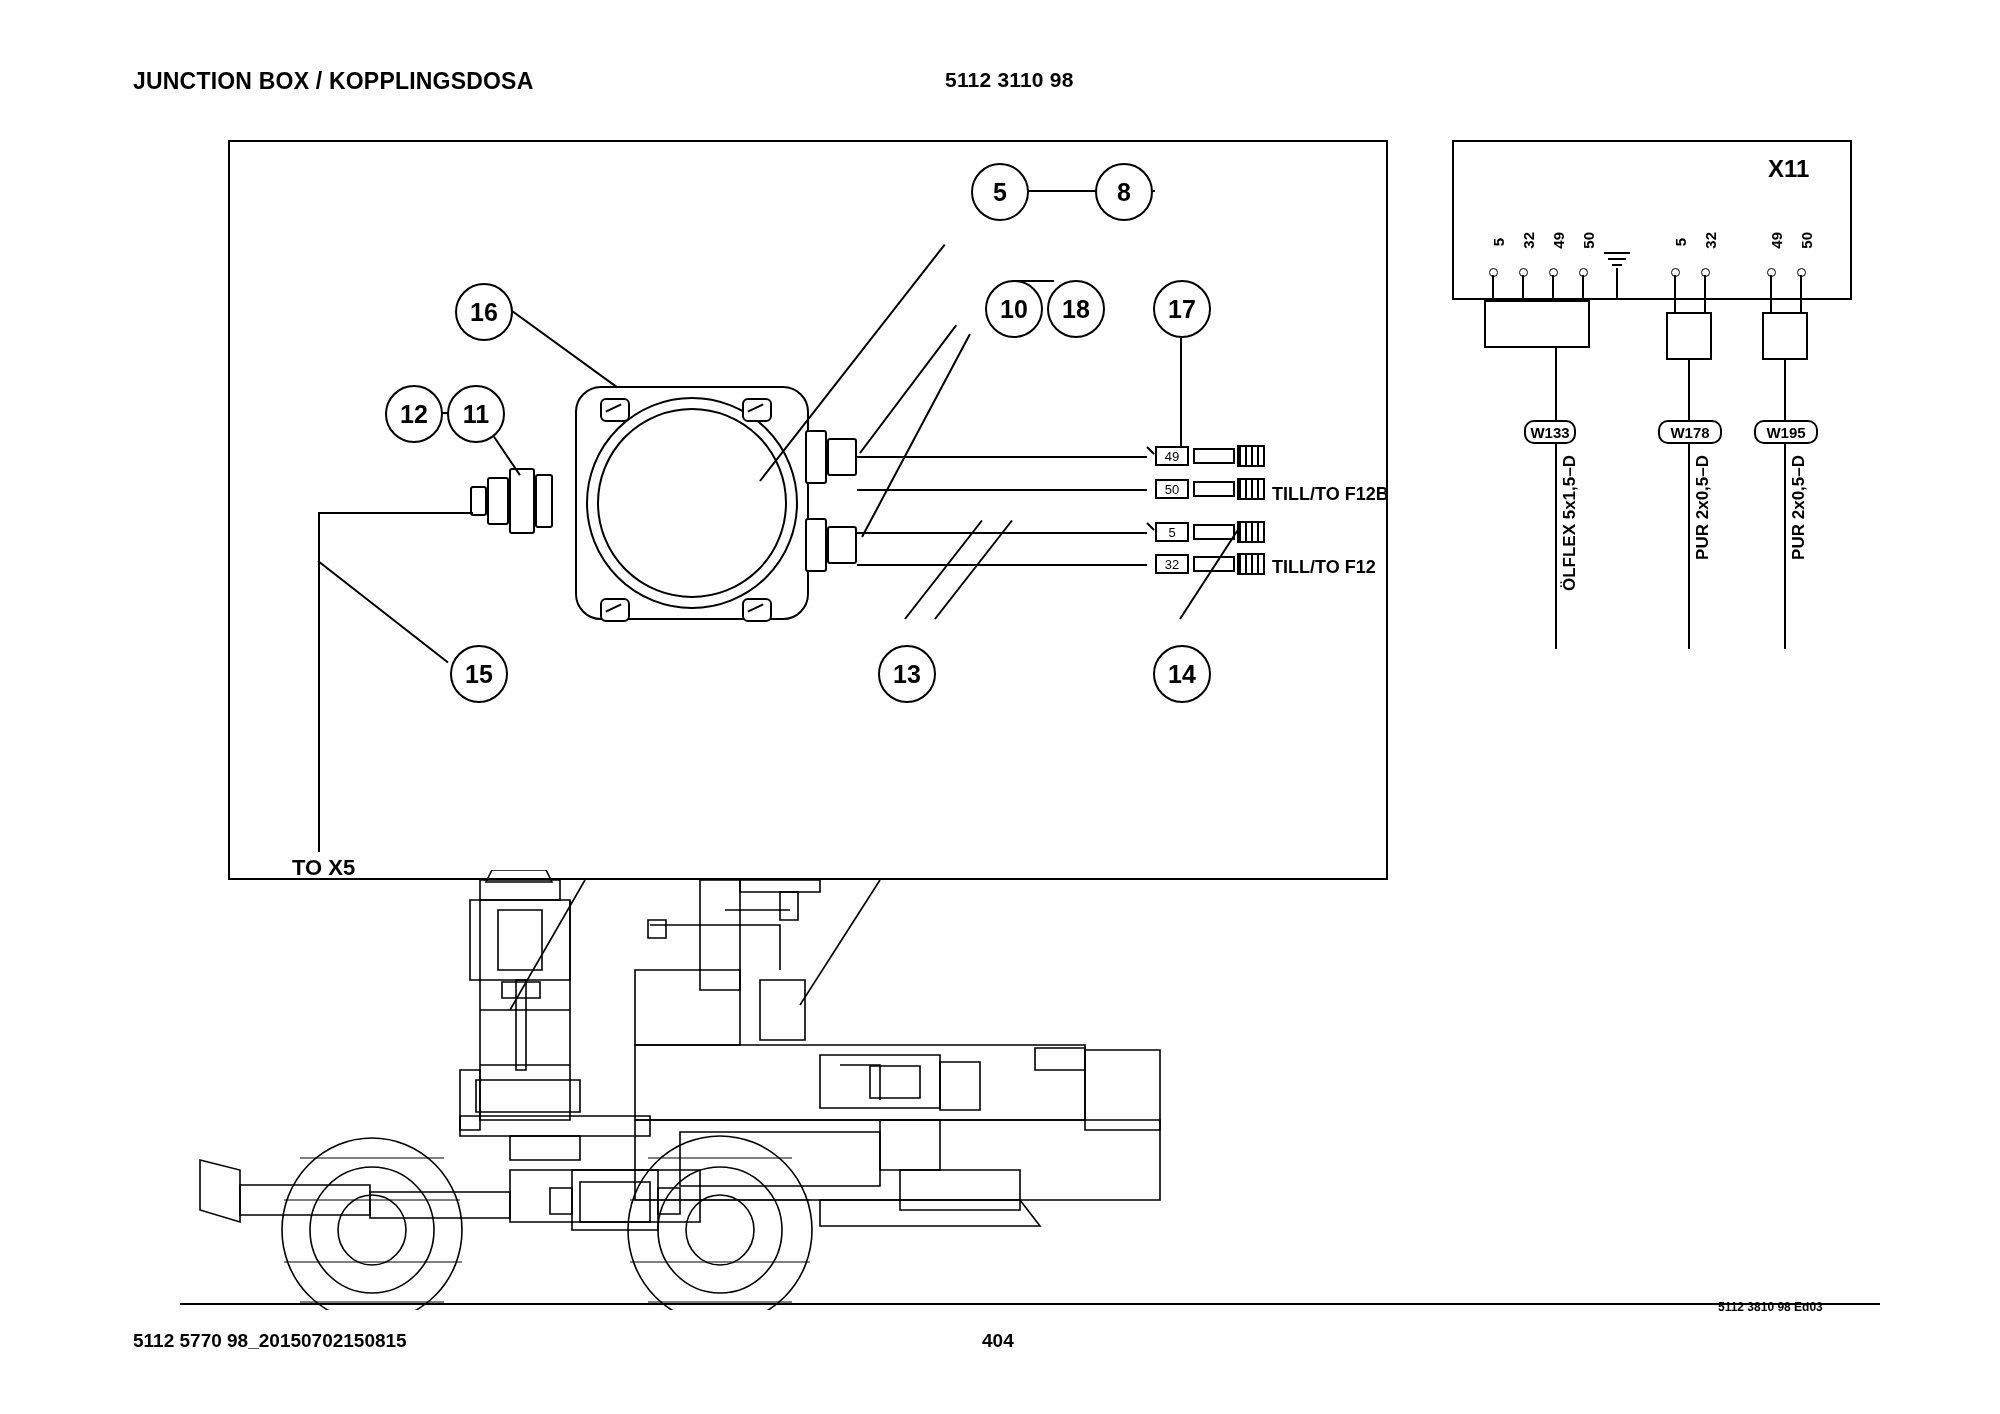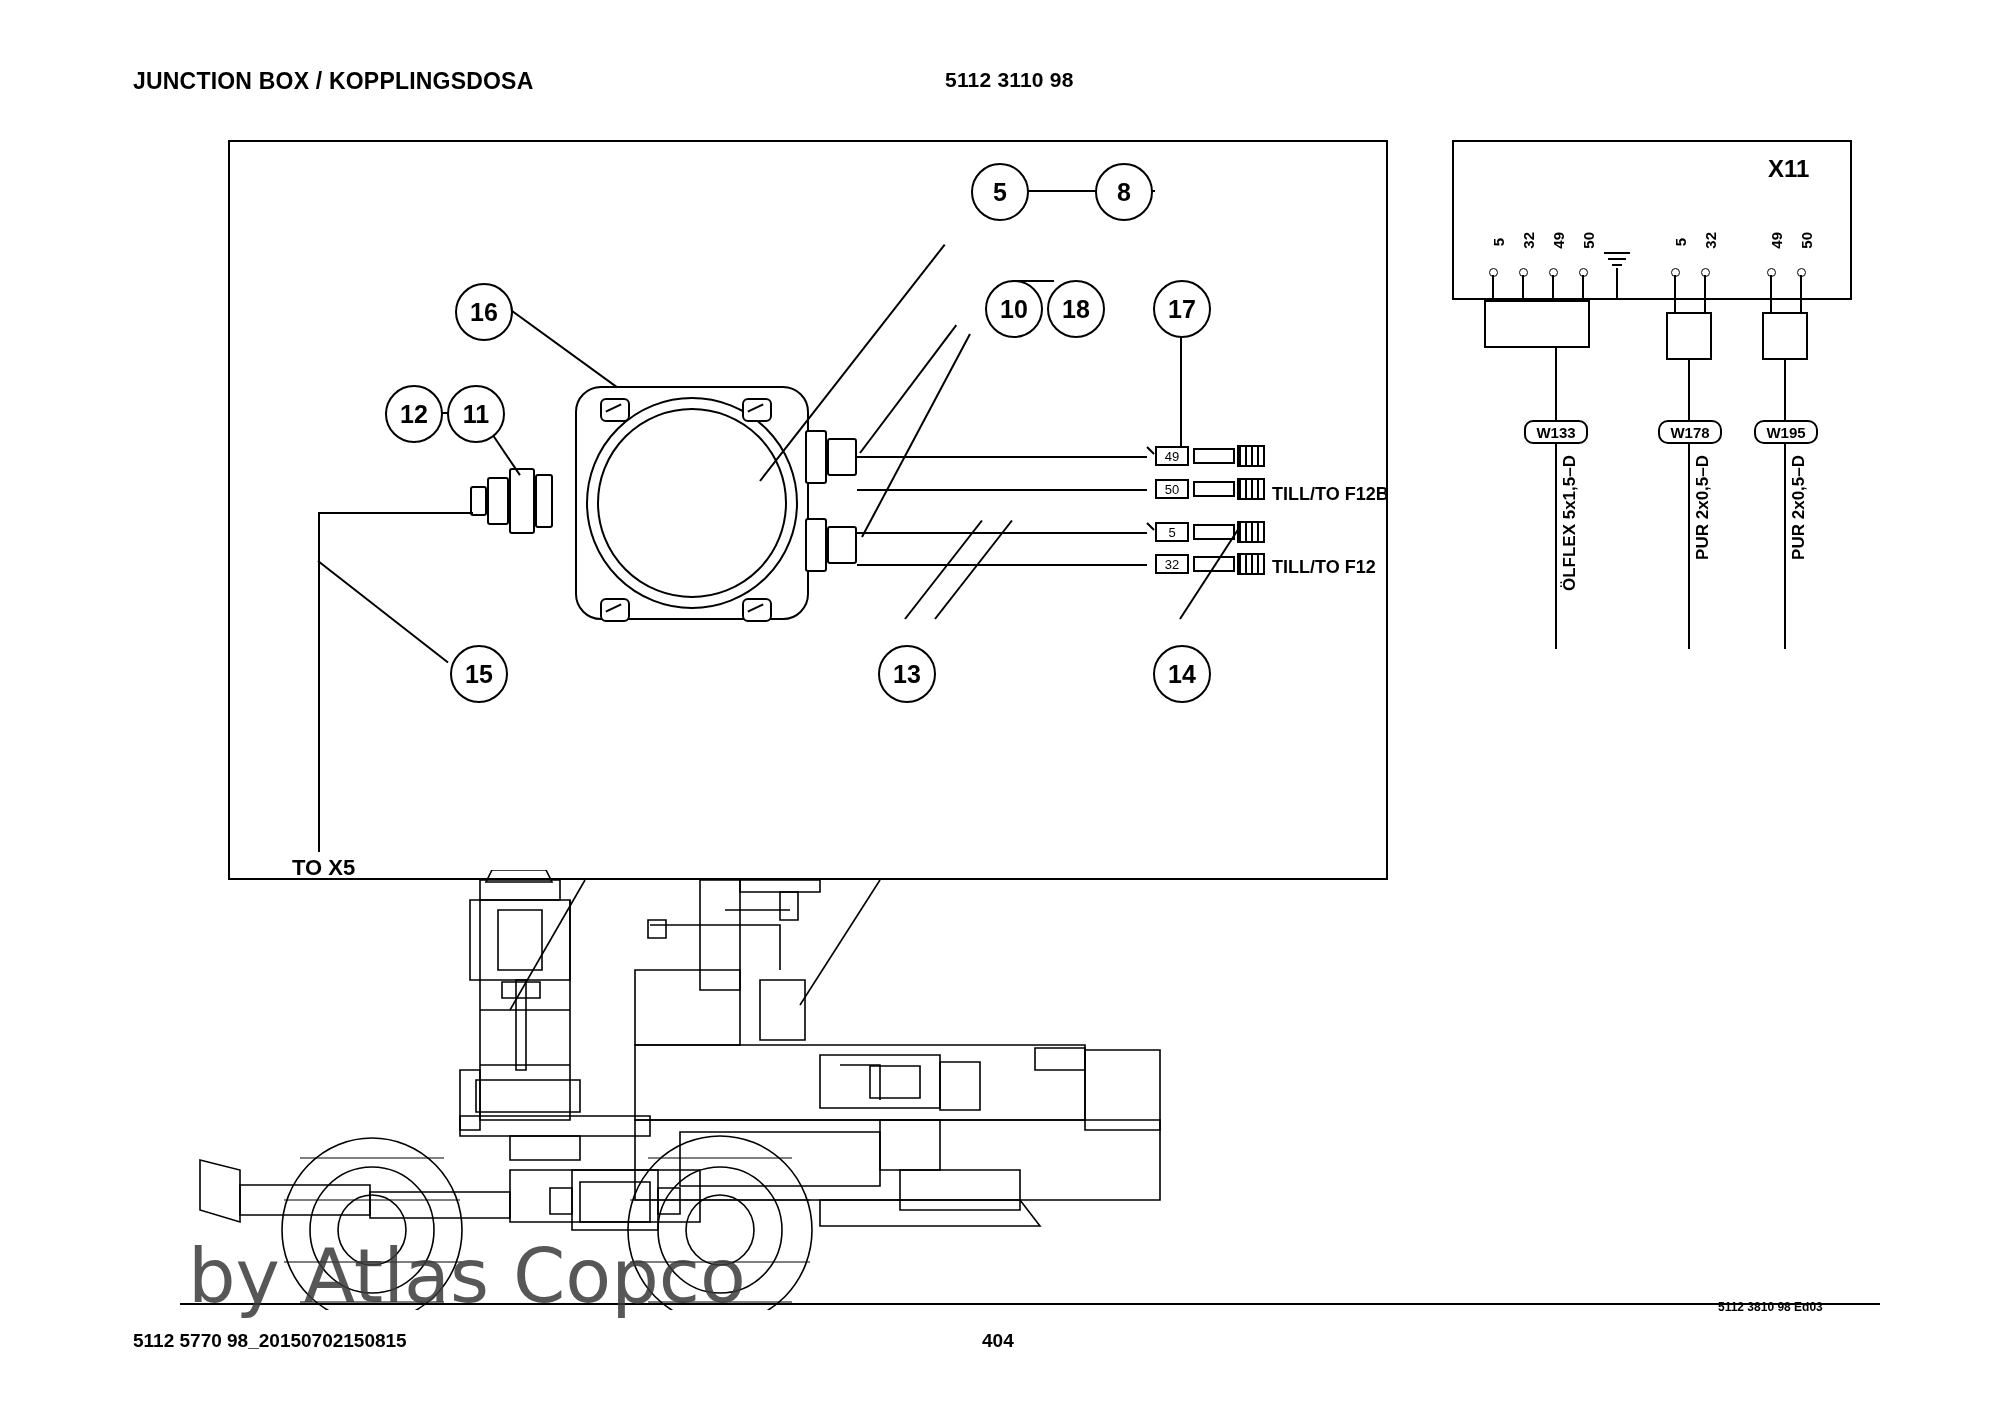--- a/index.html
+++ b/index.html
@@ -180,21 +180,21 @@
   <div class="vline" style="left:1800px;top:275px;height:38px;"></div>
 
   <div class="cblock" style="left:1484px;top:300px;width:106px;height:48px;"></div>
   <div class="cblock" style="left:1666px;top:312px;width:46px;height:48px;"></div>
   <div class="cblock" style="left:1762px;top:312px;width:46px;height:48px;"></div>
 
   <div class="vline" style="left:1555px;top:348px;height:80px;"></div>
   <div class="vline" style="left:1688px;top:360px;height:68px;"></div>
   <div class="vline" style="left:1784px;top:360px;height:68px;"></div>
 
-  <div class="wtag" style="left:1524px;top:420px;width:64px;height:24px;border-radius:9px;">W133</div>
+  <div class="wtag" style="left:1524px;top:420px;width:52px;height:24px;">W133</div>
   <div class="wtag" style="left:1658px;top:420px;width:64px;height:24px;">W178</div>
   <div class="wtag" style="left:1754px;top:420px;width:64px;height:24px;">W195</div>
 
   <div class="vline" style="left:1555px;top:444px;height:205px;"></div>
   <div class="vline" style="left:1688px;top:444px;height:205px;"></div>
   <div class="vline" style="left:1784px;top:444px;height:205px;"></div>
 
   <div class="vtext" style="left:1560px;top:455px;">ÖLFLEX 5x1,5–D</div>
   <div class="vtext" style="left:1693px;top:455px;">PUR 2x0,5–D</div>
   <div class="vtext" style="left:1789px;top:455px;">PUR 2x0,5–D</div>
@@ -258,18 +258,17 @@
       <ellipse cx="540" cy="360" rx="62" ry="63"></ellipse>
       <ellipse cx="540" cy="360" rx="34" ry="35"></ellipse>
     </g>
     <g fill="none" stroke="#000" stroke-width="1.1">
       <path d="M104 330 L280 330 M104 392 L282 392 M120 288 L264 288 M120 432 L264 432"></path>
       <path d="M450 330 L630 330 M450 392 L630 392 M468 288 L612 288 M468 432 L612 432"></path>
     </g>
   </svg>
 
   <div id="base-line"></div>
-  <div id="watermark">by Atlas Copco</div>
 
   <div id="footer-left">5112 5770 98_20150702150815</div>
   <div id="footer-page">404</div>
   <div id="footer-right">5112 3810 98 Ed03</div>
 </div>
 
 </body></html>

